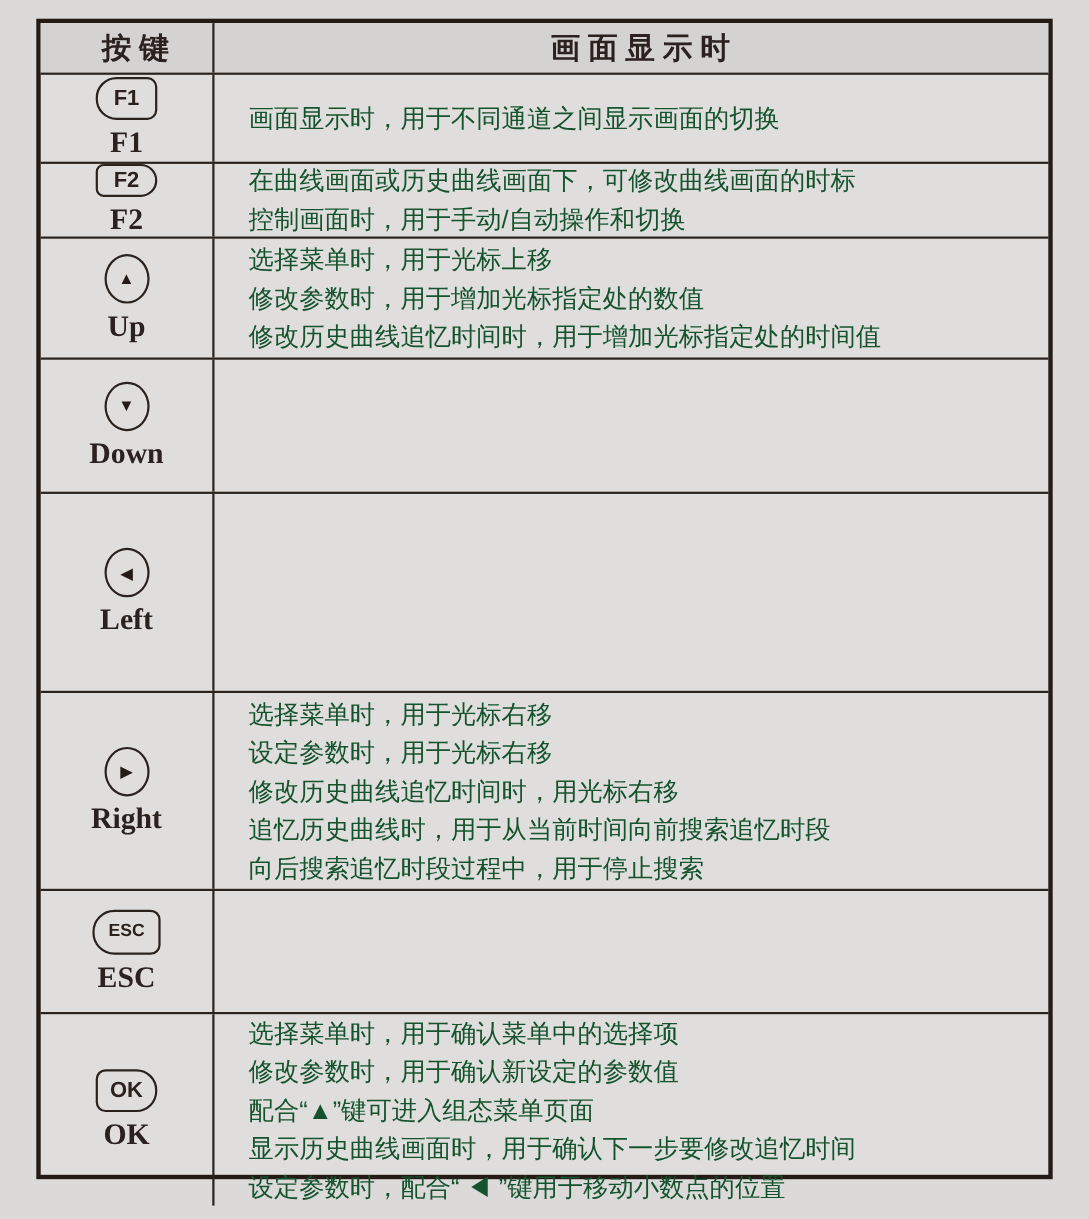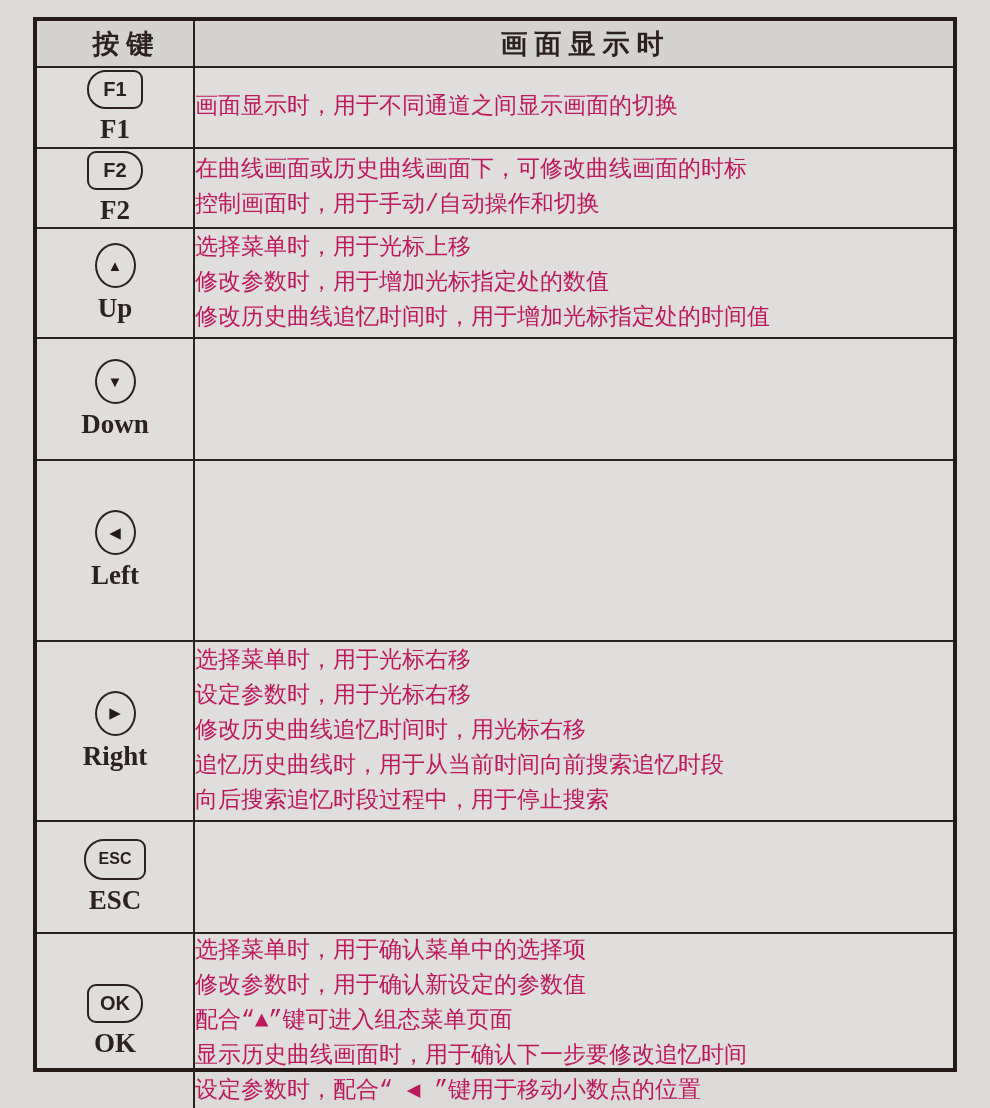--- a/index.html
+++ b/index.html
@@ -26,23 +26,23 @@
     border-right: 2px solid #2a221c;
     flex-direction: column; align-items: center; justify-content: center;
   }
   .fn-col { flex: 1; flex-direction: column; justify-content: center; }
   .th {
     font-size: 27px; font-weight: bold; color: #2b2220;
     letter-spacing: 7px; text-indent: 7px;
     align-items: center; justify-content: center; flex-direction: row; padding-left: 16px;
   }
   .desc {
-    font-size: 23px; color: #be185d;
+    font-size: 23px; color: #14532d;
     line-height: 35px; white-space: pre-line;
-    padding-right: 10px; font-family: Liberation Mono, monospace;
+    padding-left: 31px; padding-right: 10px;
   }
   .keycap {
     border: 2.5px solid #2b221d;
     color: #2b221d; background: transparent;
     display: flex; align-items: center; justify-content: center;
     font-size: 20px; font-weight: 600;
     font-family: "Liberation Sans", sans-serif;
   }
   .cap-left  { width: 56px; height: 39px; border-radius: 19px 9px 9px 19px; }  
   .cap-right { width: 56px; height: 39px; border-radius: 9px 19px 19px 9px; }  
@@ -73,21 +73,21 @@
     <div class="trow" style="height:81px">
       <div class="cell key-col">
         <div class="keycap cap-left">
             <span>F1</span>
           </div>
         <div class="keylabel">F1</div>
       </div>
       <div class="cell fn-col desc">画面显示时，用于不同通道之间显示画面的切换</div>
     </div>
 
-    <div class="trow" style="height:80px">
+    <div class="trow" style="height:68px">
       <div class="cell key-col">
         <div class="keycap cap-right">
             <span>F2</span>
           </div>
         <div class="keylabel">F2</div>
       </div>
       <div class="cell fn-col desc">在曲线画面或历史曲线画面下，可修改曲线画面的时标
 控制画面时，用于手动/自动操作和切换</div>
     </div>
 

